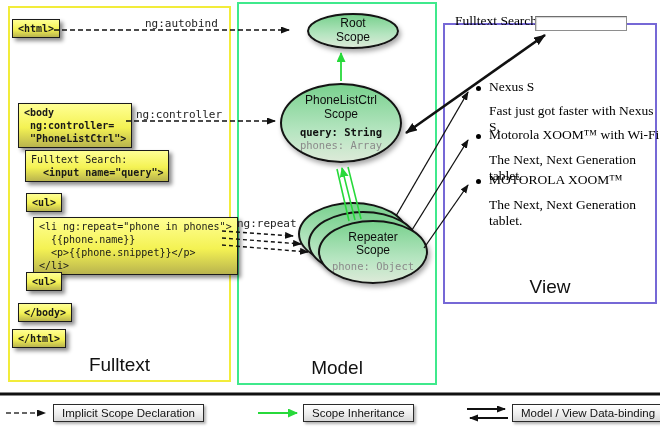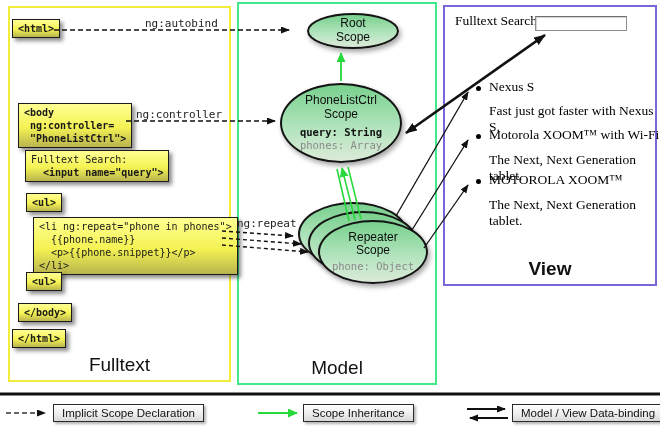--- a/index.html
+++ b/index.html
@@ -14,21 +14,21 @@
   }
   
   .col {
     position: absolute;
     background: #fff;
     border-width: 2px;
     border-style: solid;
   }
   .col-template { left: 8px;   top: 6px; width: 223px; height: 376px; border-color: #f2ec3a; }
   .col-model    { left: 237px; top: 2px; width: 200px; height: 383px; border-color: #3fe98c; padding-left: 28px; }
-  .col-view     { left: 443px; top: 5px; width: 214px; height: 281px; border-color: #7668d6; font-weight: bold; }
+  .col-view     { left: 443px; top: 23px; width: 214px; height: 281px; border-color: #7668d6; }
   .col-title {
     position: absolute;
     bottom: 4px; left: 0; width: 100%;
     text-align: center;
     font-size: 19px;
     color: #111;
   }
   
   .code-box {
     position: absolute;

